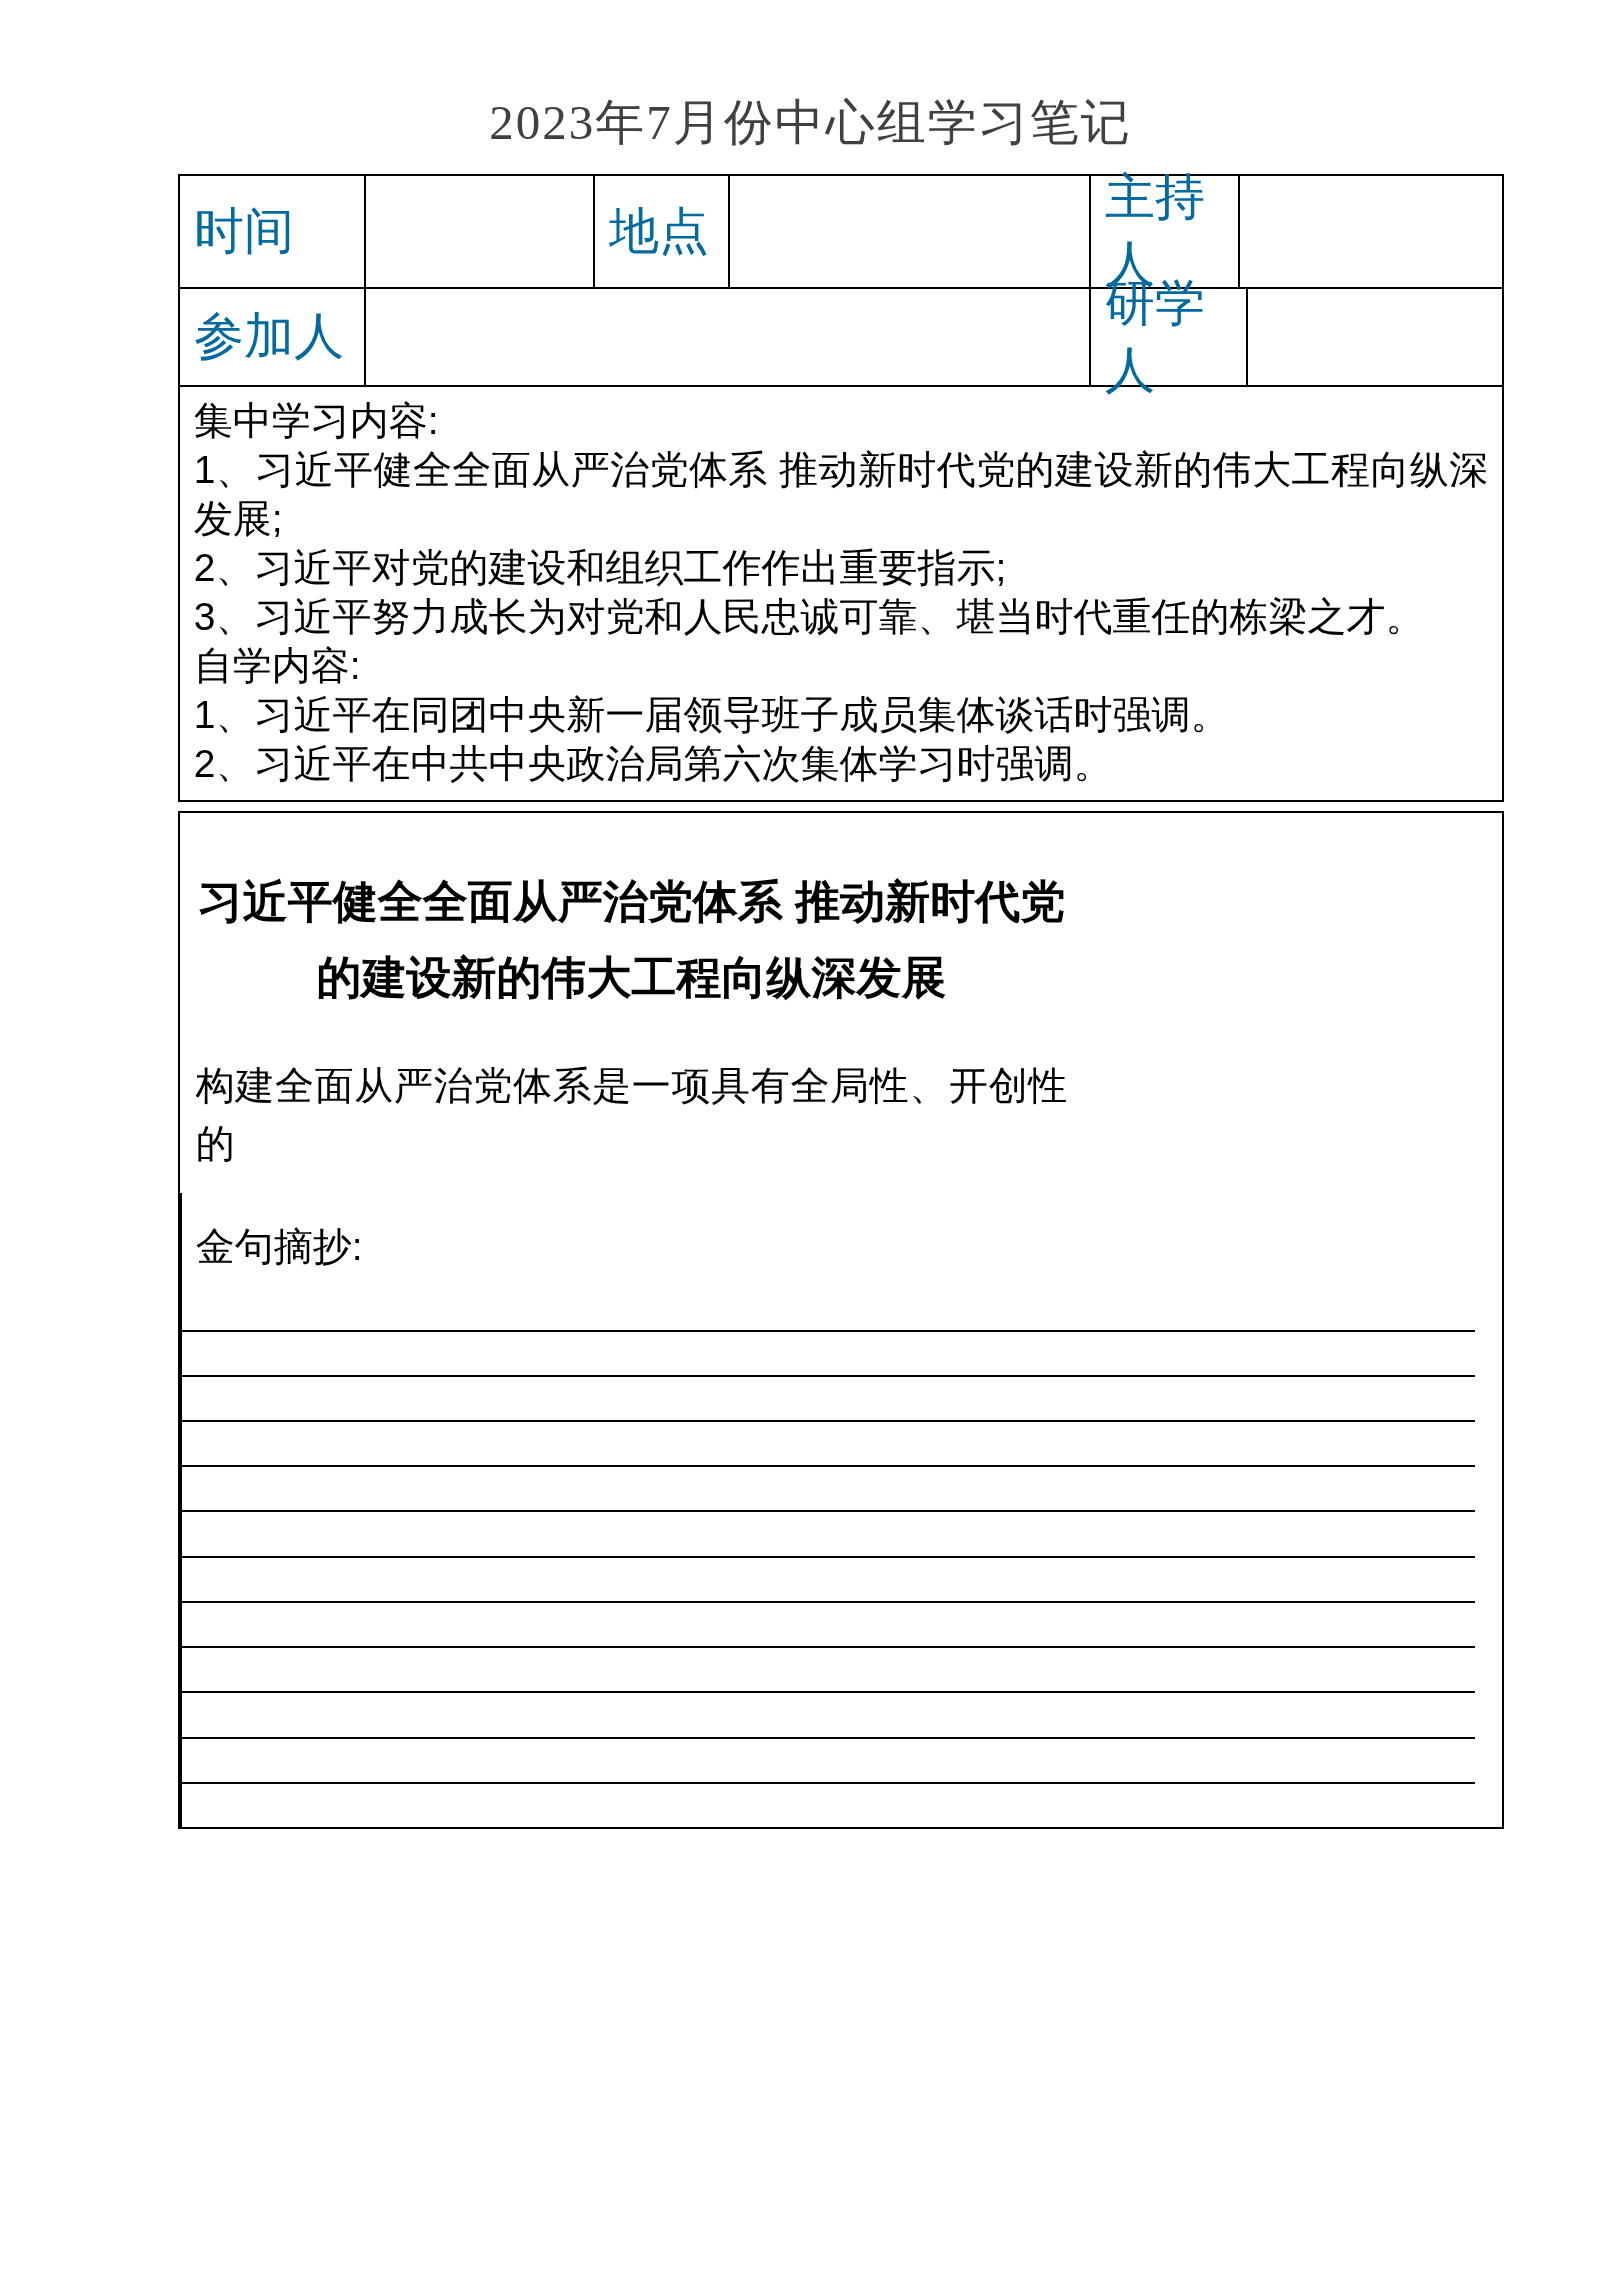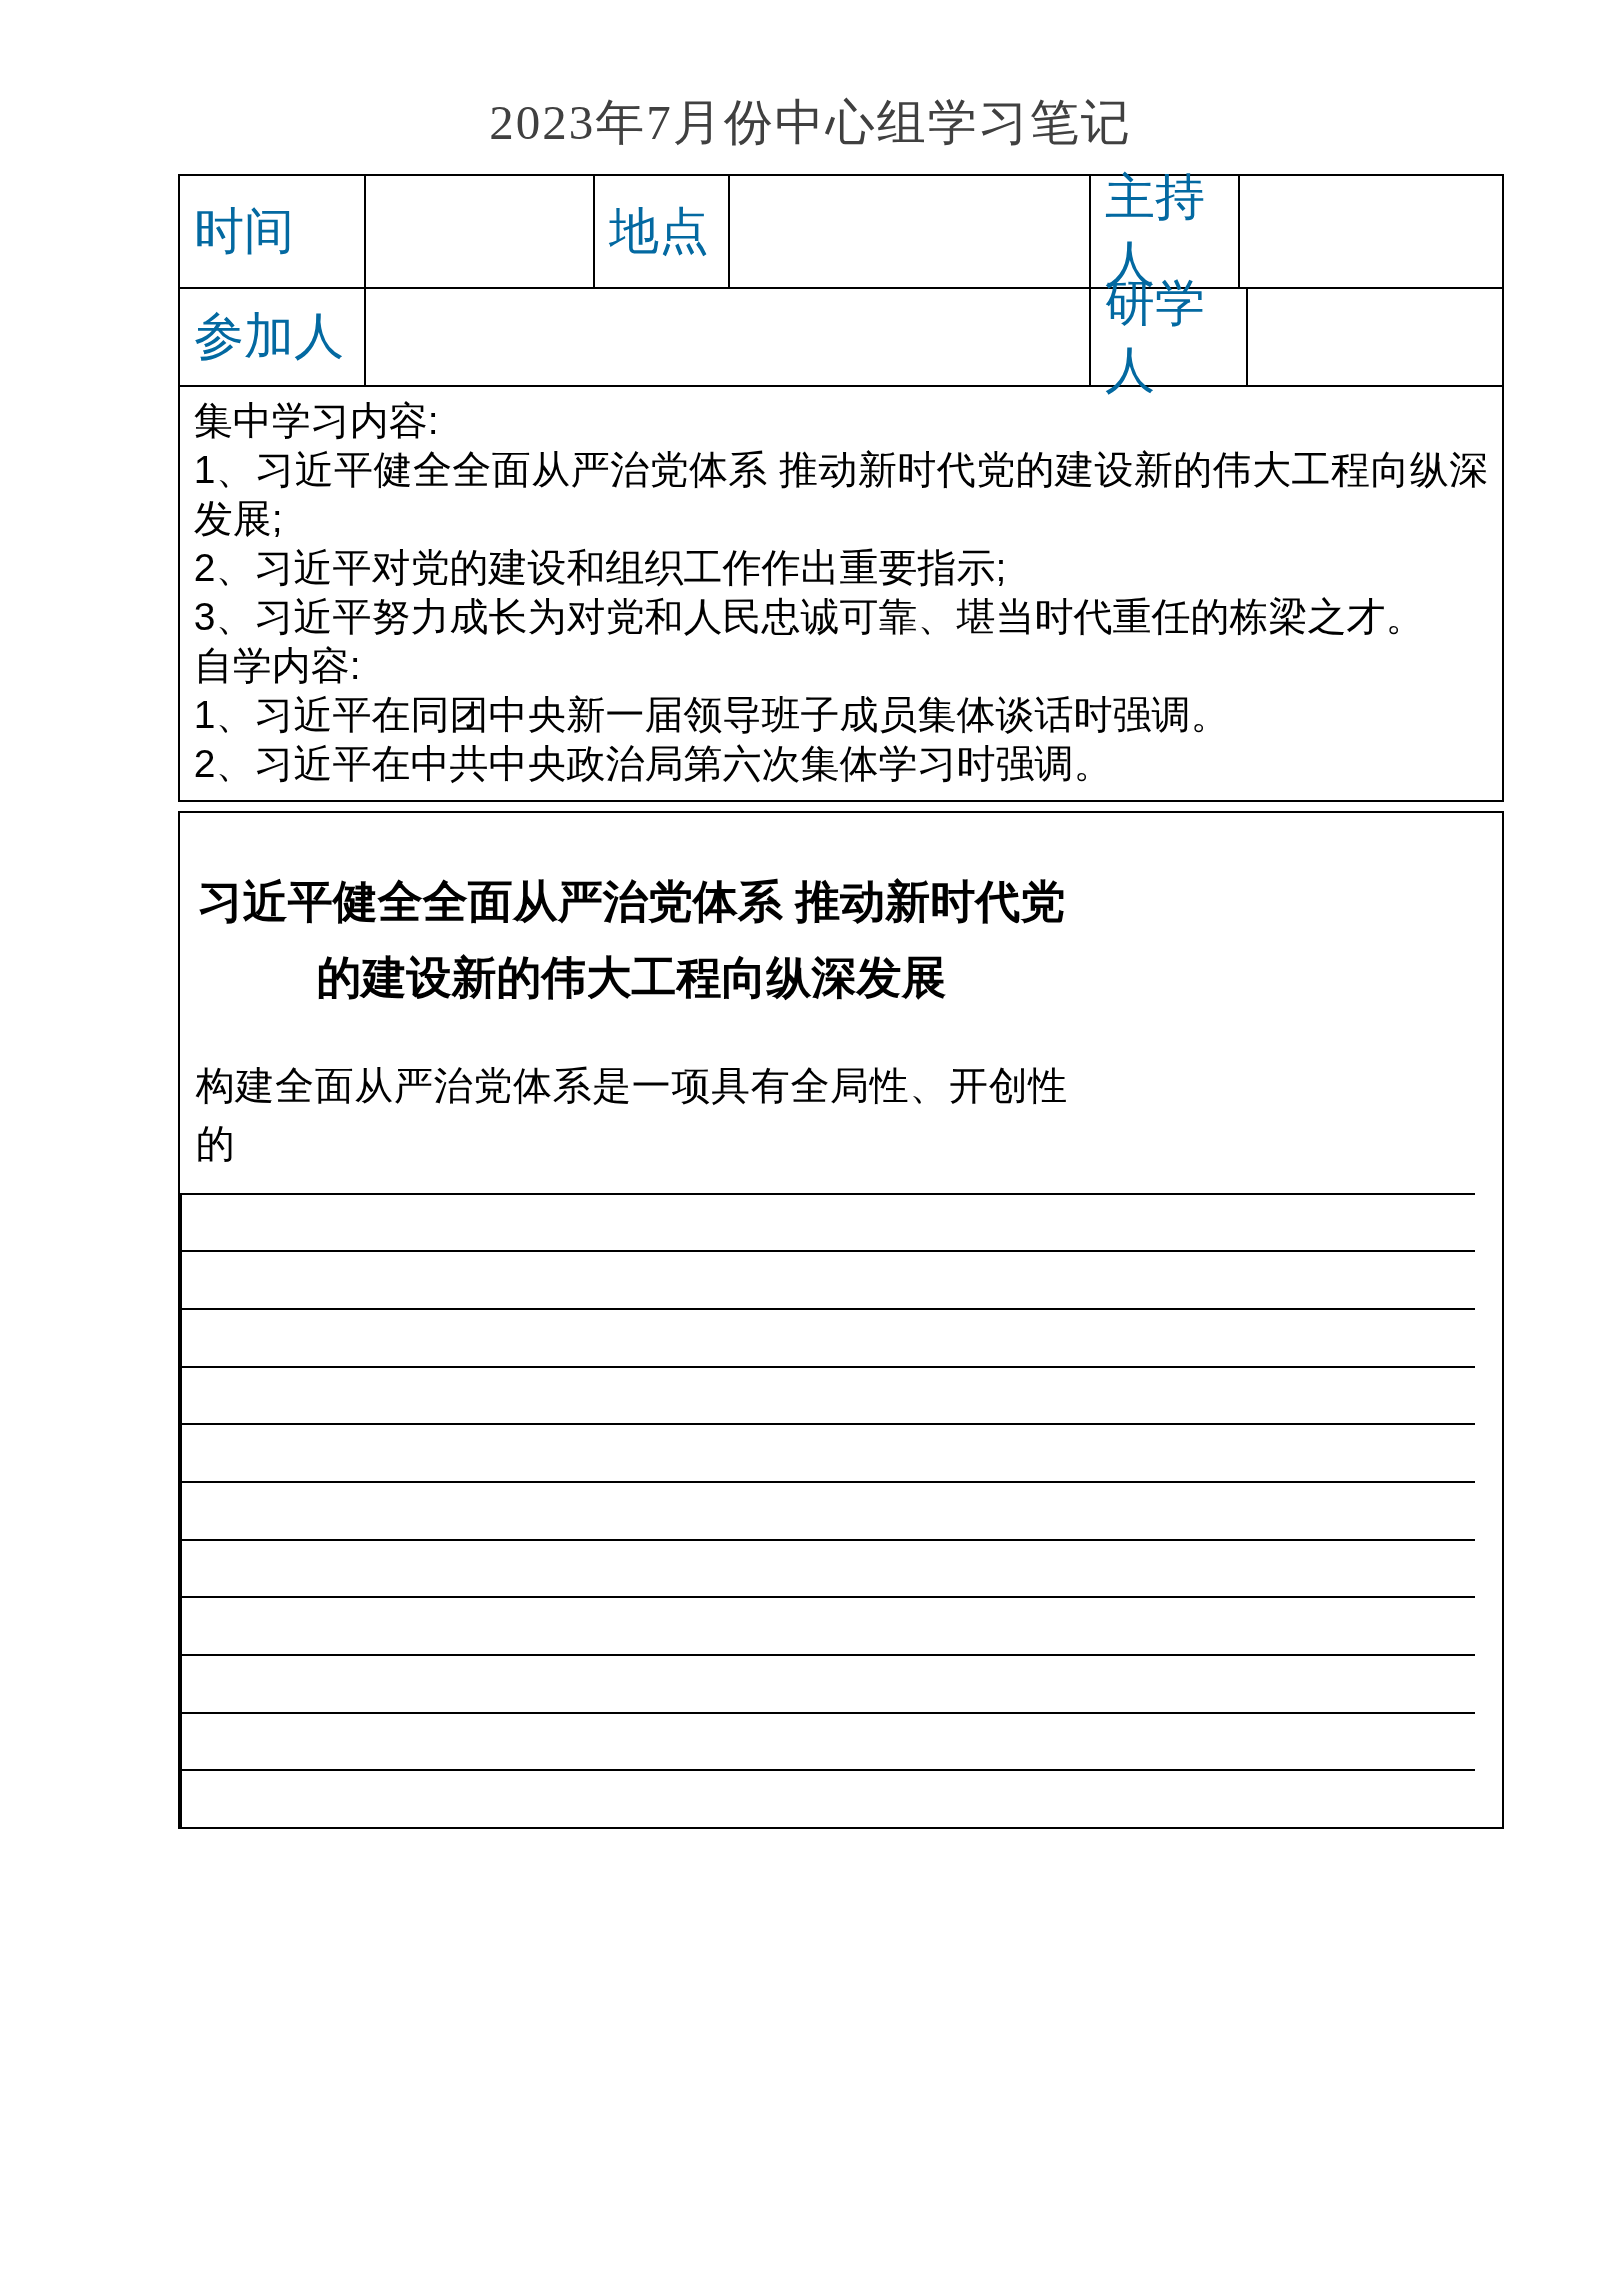--- a/index.html
+++ b/index.html
@@ -152,20 +152,21 @@
         <div class="line">2、习近平在中共中央政治局第六次集体学习时强调。</div>
       </div>
     </div>
 
     <div class="lower-box">
       <div class="article-col">
         <div class="article-title">习近平健全全面从严治党体系 推动新时代党的建设新的伟大工程向纵深发展</div>
         <div class="article-par">构建全面从严治党体系是一项具有全局性、开创性的</div>
       </div>
       <div class="excerpt-col">
+        <div class="excerpt-heading">金句摘抄:</div>
         <div class="excerpt-lines">
             <div class="excerpt-line"></div>
             <div class="excerpt-line"></div>
             <div class="excerpt-line"></div>
             <div class="excerpt-line"></div>
             <div class="excerpt-line"></div>
             <div class="excerpt-line"></div>
             <div class="excerpt-line"></div>
             <div class="excerpt-line"></div>
             <div class="excerpt-line"></div>

